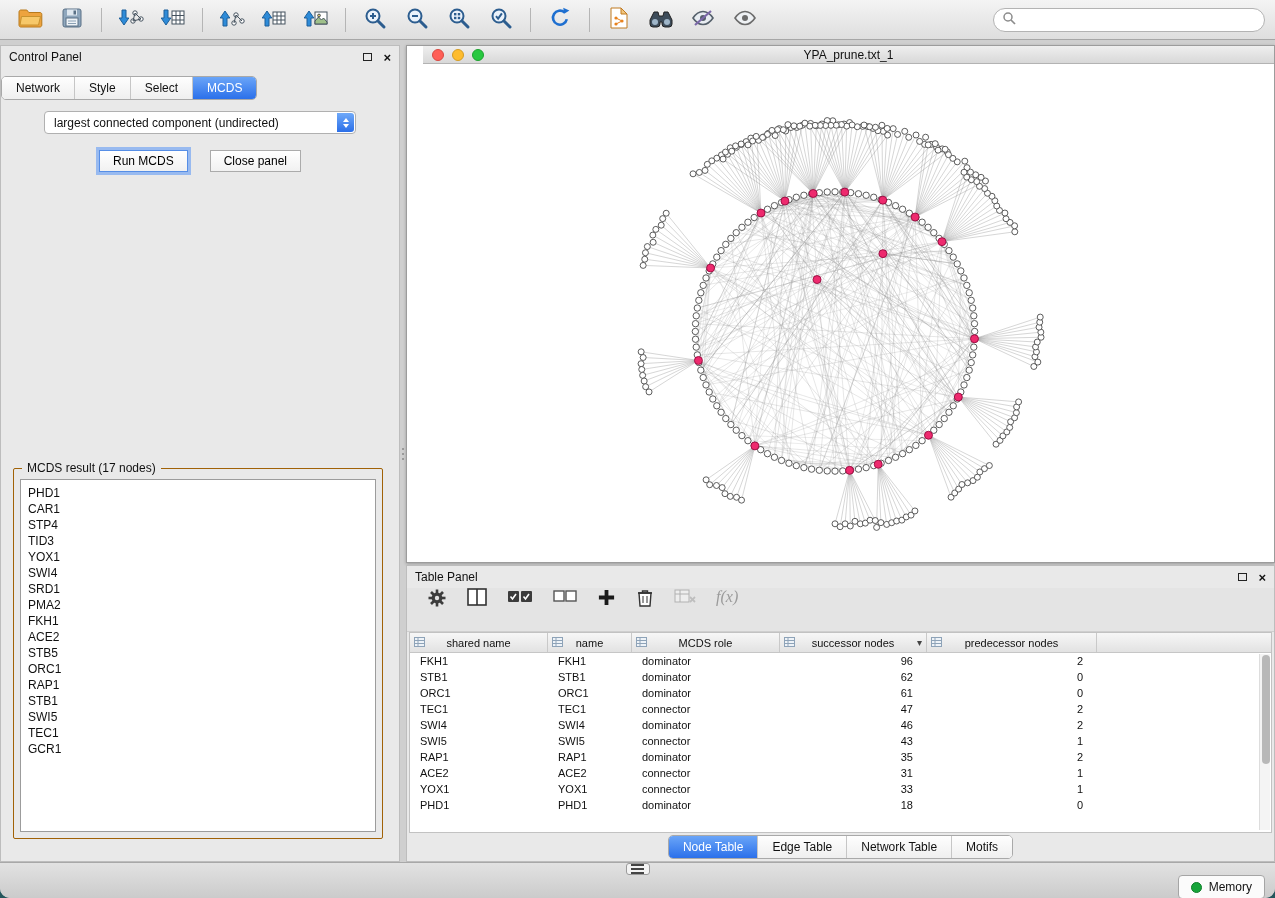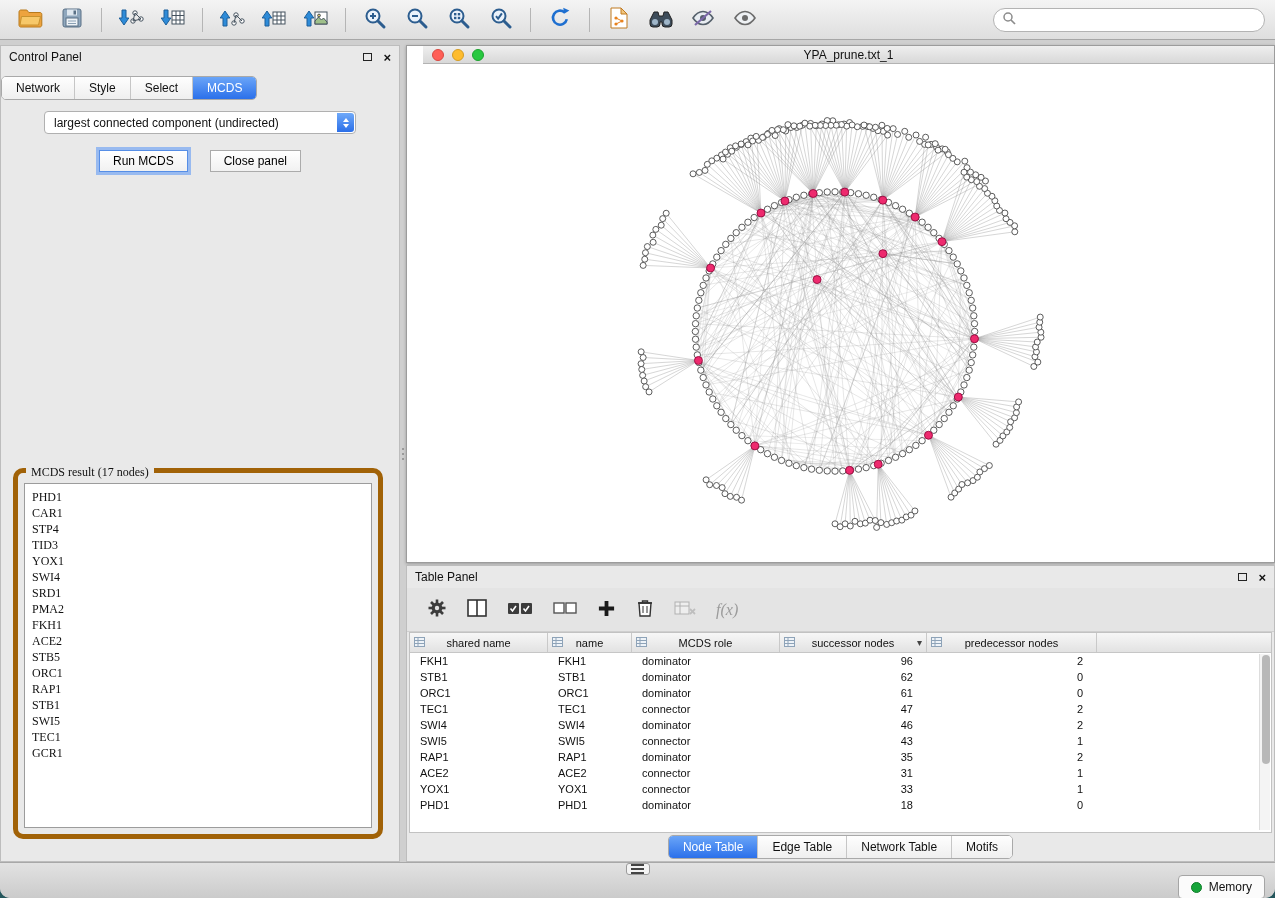--- a/index.html
+++ b/index.html
@@ -37,21 +37,21 @@
   .dropdown { position:relative; width:312px; height:23px; margin:11px auto 0; background:#fff;
     border:1px solid #b0b0b0; border-radius:4px; display:flex; align-items:center; padding:0 24px 0 9px; cursor:pointer; }
   .dd-stepper { position:absolute; right:1px; top:1px; bottom:1px; width:17px; border-radius:0 3px 3px 0;
     background:linear-gradient(#6fa9f9,#2b6fe8); display:flex; flex-direction:column; align-items:center; justify-content:center; gap:2px; }
   .tri-up { width:0; height:0; border-left:3.5px solid transparent; border-right:3.5px solid transparent; border-bottom:4.5px solid #fff; }
   .tri-down { width:0; height:0; border-left:3.5px solid transparent; border-right:3.5px solid transparent; border-top:4.5px solid #fff; }
   .btn-row { display:flex; justify-content:center; gap:22px; margin-top:16px; }
   .btn { background:linear-gradient(#ffffff,#f1f1f1); border:1px solid #ababab; border-radius:0;
     padding:3px 13px; font-size:12px; font-family:"Liberation Sans",sans-serif; cursor:pointer; }
   .btn.focused { box-shadow:0 0 0 3px rgba(72,140,247,.5); border-color:#568ee6; }
-  .groupbox { position:absolute; left:12px; right:16px; top:422px; bottom:22px; border:5px solid #a16207; border-radius:10px;font-family:Liberation Serif, serif; }
+  .groupbox { position:absolute; left:12px; right:16px; top:422px; bottom:22px; border:1px solid #a16207; border-radius:2px; }
   .groupbox .legend { position:absolute; top:-8px; left:8px; background:#e9e9e9; padding:0 5px; }
   .result-list { position:absolute; inset:10px 6px 6px 6px; background:#fff; border:1px solid #9c9c9c;
     overflow:hidden; padding:5px 7px; line-height:16px; }
 
   
   .splitter { position:absolute; left:400px; top:45px; width:6px; bottom:36px; cursor:col-resize;
     display:flex; align-items:center; justify-content:center; }
   .splitter .dots { width:2px; height:2px; background:#8a8a8a; border-radius:50%;
     box-shadow:0 -5px 0 #8a8a8a, 0 5px 0 #8a8a8a; }
 
@@ -63,21 +63,21 @@
   .lights { position:absolute; left:9px; top:3px; display:flex; gap:8px; }
   .light { width:12px; height:12px; border-radius:50%; cursor:pointer; }
   .light.red { background:#ff5f57; border:1px solid #d94942; }
   .light.yellow { background:#febc2e; border:1px solid #d49c23; }
   .light.green { background:#28c840; border:1px solid #1da32f; }
   .net-canvas { position:absolute; left:0; right:0; top:18px; bottom:0; width:100%; height:499px; }
 
   
   .table-panel { position:absolute; left:406px; top:565px; right:0; bottom:36px;
     background:#e9e9e9; border:1px solid #bdbdbd; display:flex; flex-direction:column; }
-  .tp-toolbar { height:44px; display:flex; align-items:center; gap:20px; padding:0 20px;
+  .tp-toolbar { height:44px; display:flex; align-items:flex-start; gap:20px; padding:0 20px;
     background:#e4e4e4; border-bottom:1px solid #cfcfcf; }
   .tp-tool { display:flex; align-items:center; justify-content:center; cursor:pointer; }
   .tp-tool.disabled { cursor:default; }
   .fx { font-family:"Liberation Serif", serif; font-style:italic; font-size:16px; color:#9b9b9b; }
   .table-wrap { flex:1; margin:0 2px; background:#fff; border:1px solid #c2c2c2; position:relative; overflow:hidden; }
   .thead { display:grid; grid-template-columns:138px 84px 148px 147px 170px 1fr; height:20px;
     background:linear-gradient(#f7f7f7,#e2e2e2); border-bottom:1px solid #c6c6c6; font-size:11px; }
   .th { position:relative; display:flex; align-items:center; justify-content:center; gap:4px;
     border-right:1px solid #c9c9c9; padding:0 14px; cursor:pointer; }
   .th svg.colicon { position:absolute; left:4px; top:4px; }

